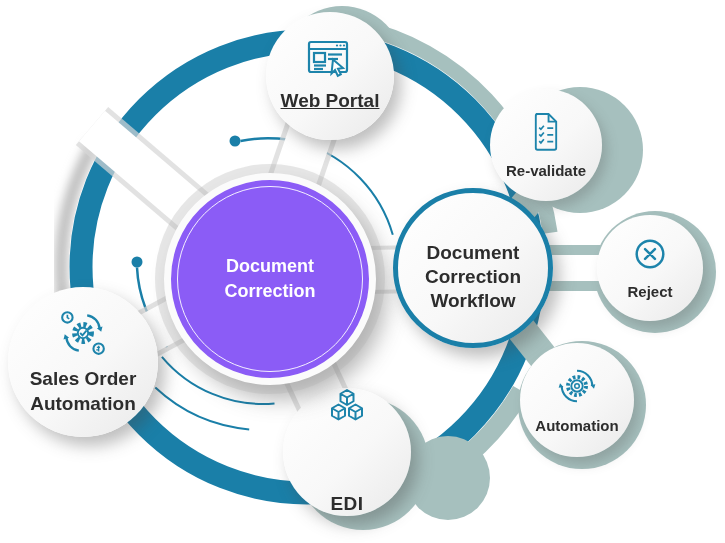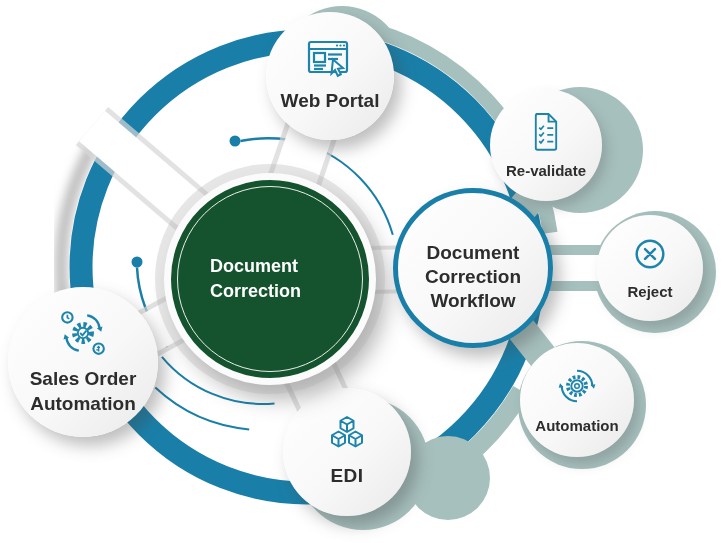--- a/index.html
+++ b/index.html
@@ -13,39 +13,39 @@
     display:flex;flex-direction:column;align-items:center;justify-content:center;
     background:linear-gradient(135deg,#ffffff 0%,#f8f8f8 55%,#e9e9e9 100%);
     box-shadow:7px 9px 16px rgba(70,70,70,.35);
     text-align:center;color:#2d2d2d;font-weight:bold;
   }
   .node .lbl{line-height:1.28;}
   .node .ic{display:block;margin-bottom:5px;}
   
   .hub{
     left:164px;top:173px;width:198px;height:198px;
-    background:#14532d;border:7px solid #fbfbfb;
+    background:#8b5cf6;border:7px solid #fbfbfb;
     box-shadow:0 0 0 9px rgba(175,175,175,.30), 10px 14px 22px rgba(70,70,70,.40);
     color:#ffffff;position:absolute;border-radius:50%;
-    display:flex;align-items:center;justify-content:center;text-align:left;
+    display:flex;align-items:center;justify-content:center;text-align:center;
     font-weight:bold;
   }
   .hub::after{
     content:"";position:absolute;inset:6px;border-radius:50%;
     border:1.5px solid rgba(255,255,255,.9);
   }
   .hub .lbl{font-size:18px;line-height:1.4;width:120px;position:relative;z-index:2;}
   
   .erp{left:20px;top:54px;width:144px;height:144px;border:6px solid #1a7fa8;}
   .erp .lbl{font-size:19px;width:132px;}
   .web{left:266px;top:12px;width:128px;height:128px;}
-  .web .lbl{font-size:19px;}
+  .web .lbl{font-size:19px;text-decoration:underline;}
   .sales{left:8px;top:287px;width:150px;height:150px;}
   .sales .lbl{font-size:19px;width:122px;}
-  .edi{left:283px;top:388px;width:128px;height:128px;}
+  .edi{left:283px;top:388px;width:128px;height:128px;justify-content:space-between;}
   .edi .lbl{font-size:19px;letter-spacing:.5px;}
   .wf{left:393px;top:188px;width:160px;height:160px;border:5px solid #1a7fa8;}
   .wf .lbl{font-size:19px;width:110px;margin-top:18px;}
   
   .sat{box-shadow:5px 7px 12px rgba(90,90,90,.28);}
   .reval{left:490px;top:89px;width:112px;height:112px;}
   .reject{left:597px;top:215px;width:106px;height:106px;}
   .auto{left:520px;top:343px;width:114px;height:114px;}
   .sat .lbl{font-size:15px;}
 </style>

